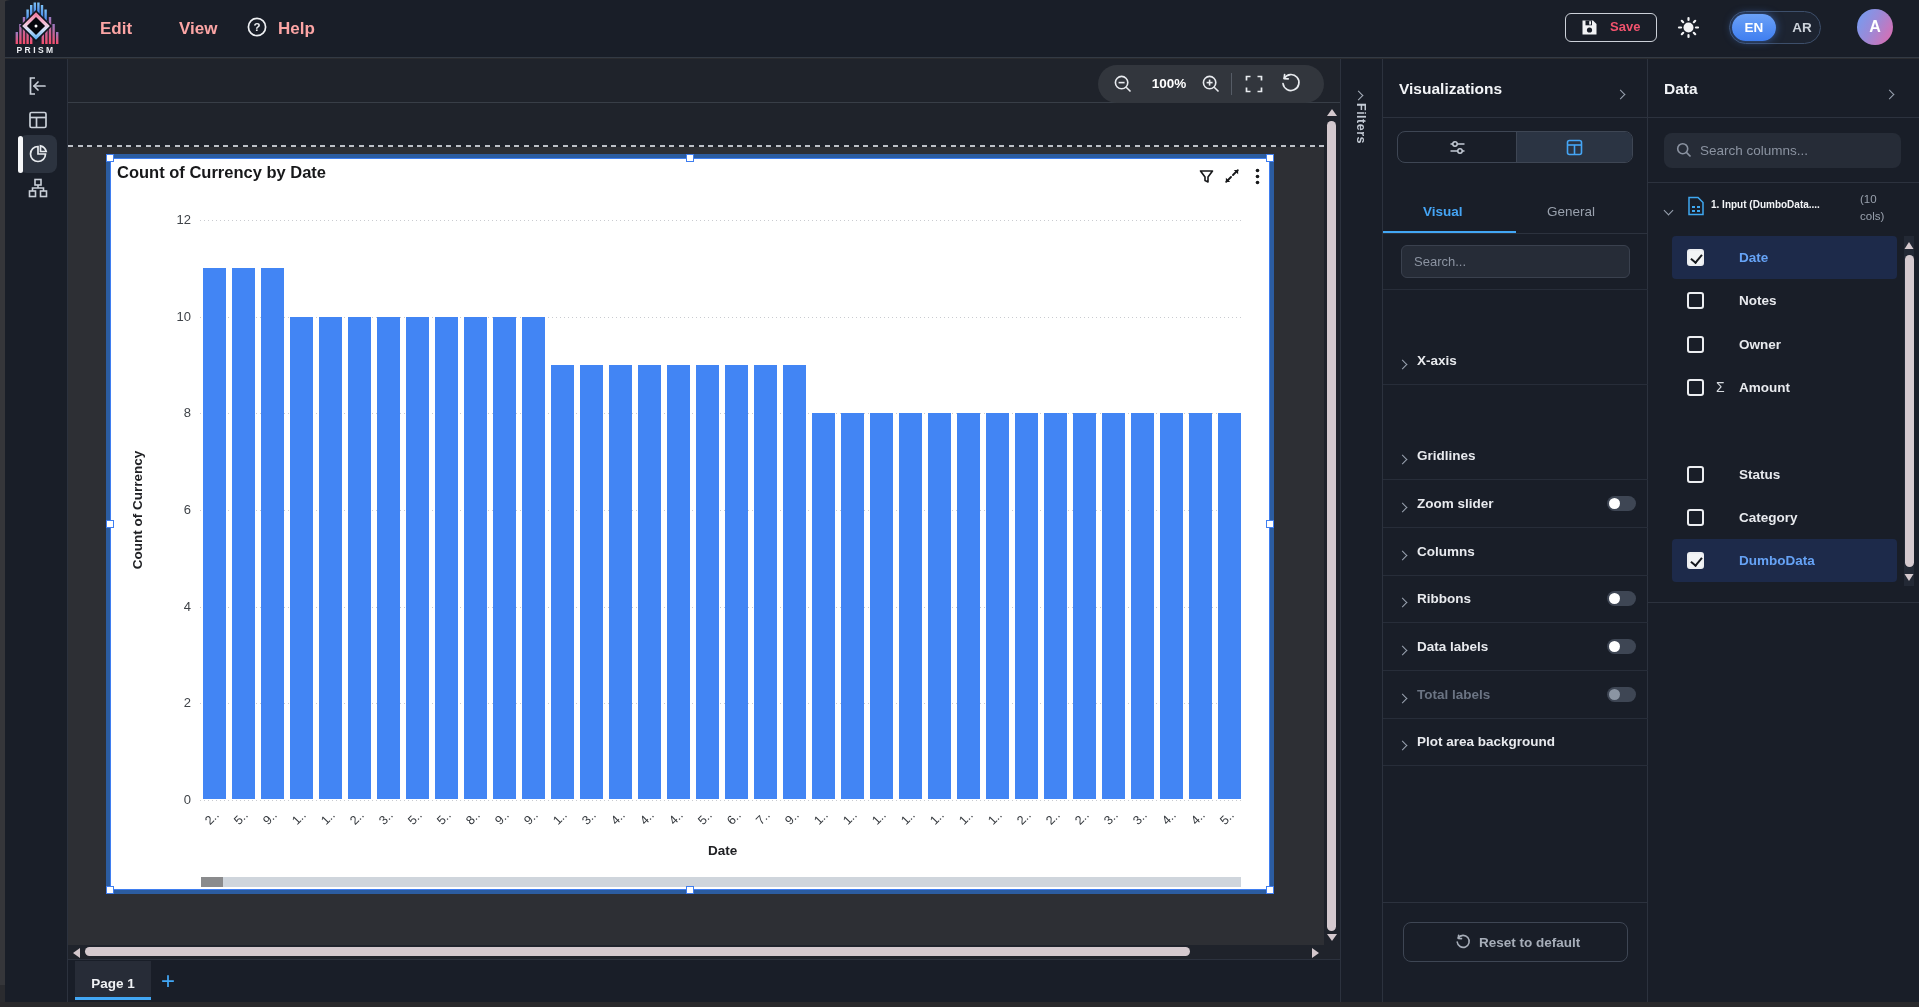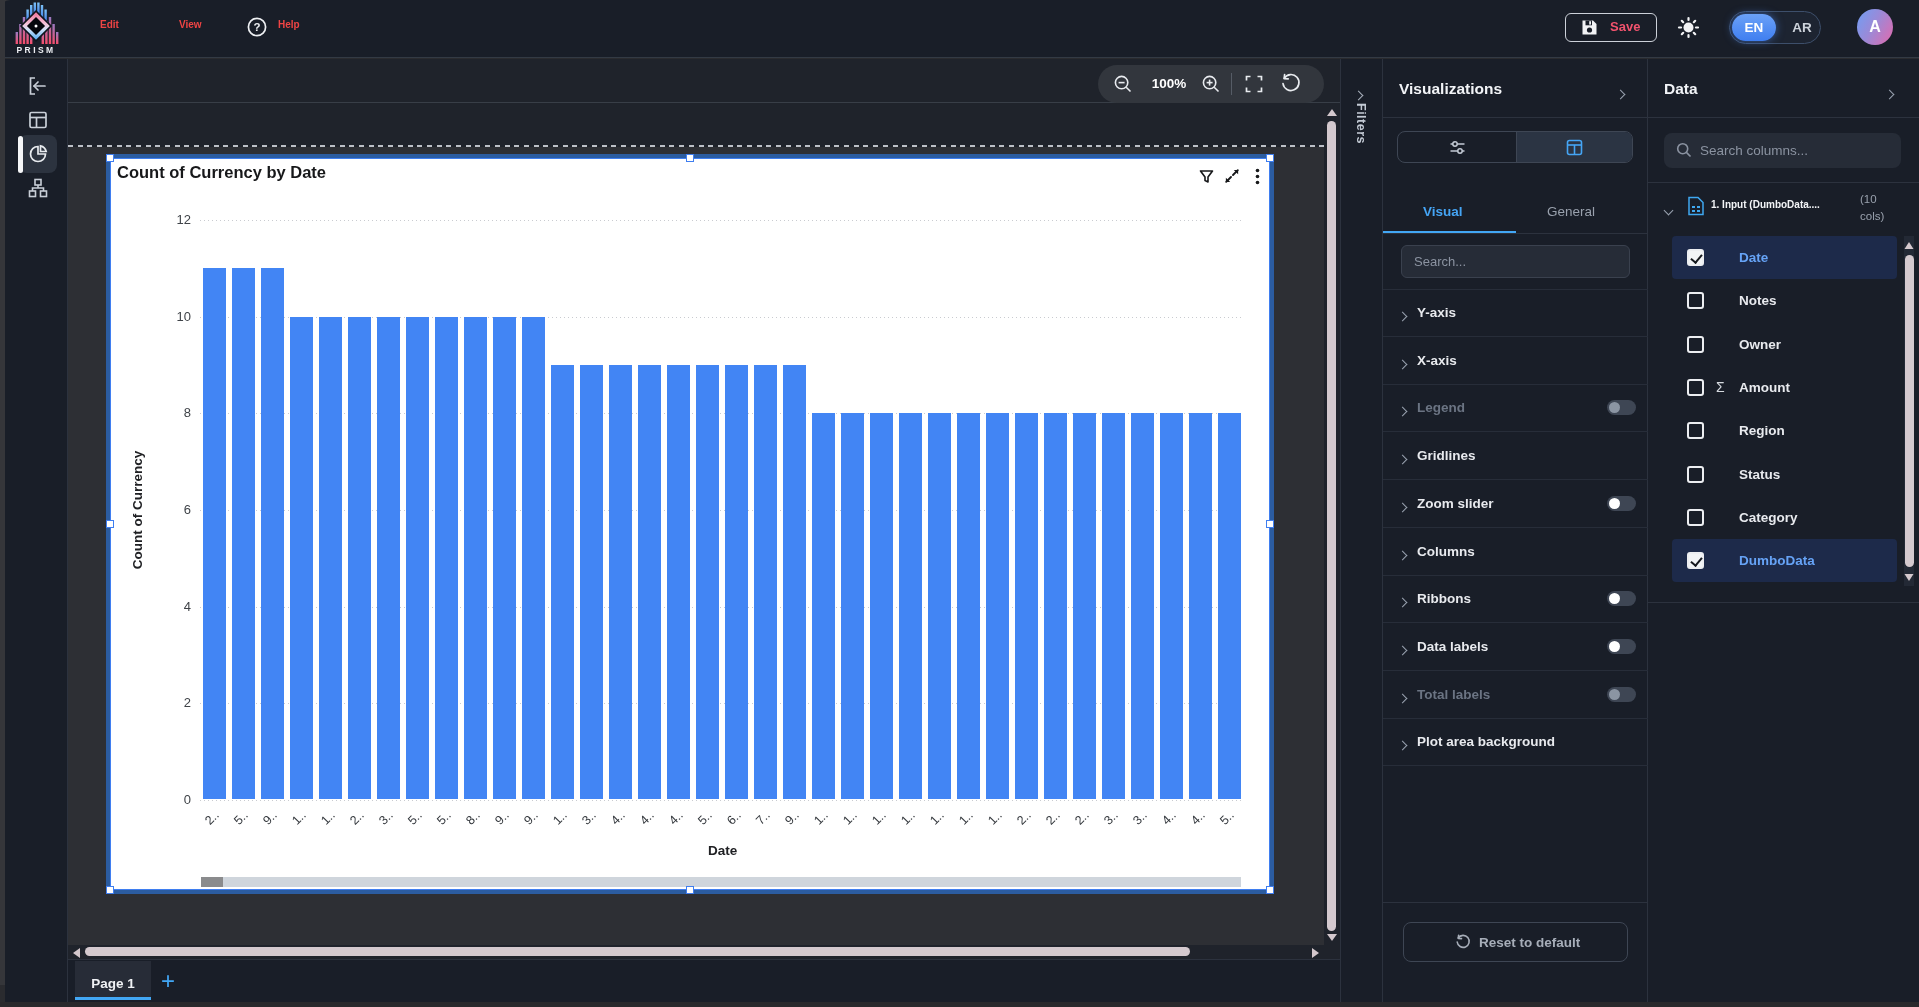--- a/index.html
+++ b/index.html
@@ -8,21 +8,21 @@
 #topbar { position:absolute; left:0; top:0; width:1919px; height:58px; background:#191e28; border-bottom:1px solid #333a44; z-index:30; border-top-left-radius:10px; }
 #corner { position:absolute; left:0; top:0; width:18px; height:18px; background:#35363a; z-index:25; }
 #leftstrip { position:absolute; left:0; top:0; width:5px; height:985px; background:#35363a; z-index:50; }
 #sidebar { position:absolute; left:5px; top:59px; width:63px; height:943px; background:#191e28; border-right:1px solid #2c323e; }
 #canvas { position:absolute; left:68px; top:59px; width:1272px; height:900px; background:#1f232b; overflow:hidden; }
 #pagetabs { position:absolute; left:68px; top:959px; width:1272px; height:43px; background:#191e28; border-top:1px solid #2c323e; }
 #filtstrip { position:absolute; left:1340px; top:59px; width:43px; height:943px; background:#191e28; border-right:1px solid #2c323e; border-left:1px solid #2c323e; }
 #vizpanel { position:absolute; left:1383px; top:59px; width:265px; height:948px; background:#191e28; border-right:1px solid #2c323e; }
 #datapanel { position:absolute; left:1648px; top:59px; width:271px; height:948px; background:#191e28; }
 #bottomstrip { position:absolute; left:0; top:1002px; width:1919px; height:5px; background:#29292c; }
-.menuitem { position:absolute; top:19px; color:#ef4444; font-size:10px; font-weight:700; }
+.menuitem { position:absolute; top:19px; color:#fca5a5; font-size:17px; font-weight:700; }
 .toggle { position:absolute; width:29px; height:15px; border-radius:8px; background:#3e4654; }
 .toggle .knob { position:absolute; left:2px; top:2px; width:11px; height:11px; border-radius:50%; background:#fff; }
 .toggle.dim .knob { background:#8b95a3; }
 .accrow { position:absolute; left:0; width:265px; height:48px; border-bottom:1px solid #272d39; }
 .accrow .chev { position:absolute; left:16px; top:17px; }
 .accrow .lab { position:absolute; left:34px; top:16px; font-size:13.5px; font-weight:700; color:#e8eaee; }
 .accrow .lab.dim { color:#6b7483; }
 .chevr { width:7px; height:7px; border-right:1.8px solid #9aa3b0; border-bottom:1.8px solid #9aa3b0; transform:rotate(-45deg); display:inline-block; }
 .chevd { width:7px; height:7px; border-right:1.8px solid #9aa3b0; border-bottom:1.8px solid #9aa3b0; transform:rotate(45deg); display:inline-block; }
 .drow { position:absolute; left:24px; width:225px; height:43px; }
@@ -352,34 +352,23 @@
 
   <div class="abs" style="left:40px;top:145px;font-size:13.5px;font-weight:700;color:#45a5f5;">Visual</div>
   <div class="abs" style="left:164px;top:145px;font-size:13.5px;font-weight:400;color:#99a1ad;">General</div>
   <div class="abs" style="left:0px;top:172px;width:133px;height:2.5px;background:#42a7f5;"></div>
   <div class="abs" style="left:0;top:174px;width:265px;height:1px;background:#2c323e;"></div>
 
   <div class="abs" style="left:18px;top:186px;width:229px;height:33px;background:#262c37;border:1px solid #3a414e;border-radius:6px;"></div>
   <div class="abs" style="left:31px;top:195px;font-size:13px;color:#8b93a1;">Search...</div>
 
   <div class="abs" style="left:0;top:230px;width:265px;height:1px;background:#272d39;"></div>
-  <div class="accrow" style="top:230.0px">
-      <div class="chev"><span class="chevr"></span></div>
-      <div class="lab ">Y-axis</div>
-    </div>
 <div class="accrow" style="top:277.7px">
       <div class="chev"><span class="chevr"></span></div>
       <div class="lab ">X-axis</div>
-    </div>
-<div class="accrow" style="top:325.4px">
-      <div class="chev"><span class="chevr"></span></div>
-      <div class="lab dim">Legend</div>
-      <div class="toggle dim" style="right:12px;top:16px;">
-        <div class="knob"></div>
-      </div>
     </div>
 <div class="accrow" style="top:373.1px">
       <div class="chev"><span class="chevr"></span></div>
       <div class="lab ">Gridlines</div>
     </div>
 <div class="accrow" style="top:420.8px">
       <div class="chev"><span class="chevr"></span></div>
       <div class="lab ">Zoom slider</div>
       <div class="toggle" style="right:12px;top:16px;">
         <div class="knob"></div>
@@ -460,24 +449,20 @@
     </div>
 <div class="drow" style="top:263.6px">
       <div class="cb"></div>
       <div class="dlab">Owner</div>
     </div>
 <div class="drow" style="top:306.9px">
       <div class="cb"></div>
       <div class="abs" style="left:44px;top:13px;font-size:14px;color:#d6dae0;">Σ</div>
       <div class="dlab">Amount</div>
     </div>
-<div class="drow" style="top:350.2px">
-      <div class="cb"></div>
-      <div class="dlab">Region</div>
-    </div>
 <div class="drow" style="top:393.5px">
       <div class="cb"></div>
       <div class="dlab">Status</div>
     </div>
 <div class="drow" style="top:436.8px">
       <div class="cb"></div>
       <div class="dlab">Category</div>
     </div>
 <div class="drow sel" style="top:480.1px">
       <div class="cb on"></div>

